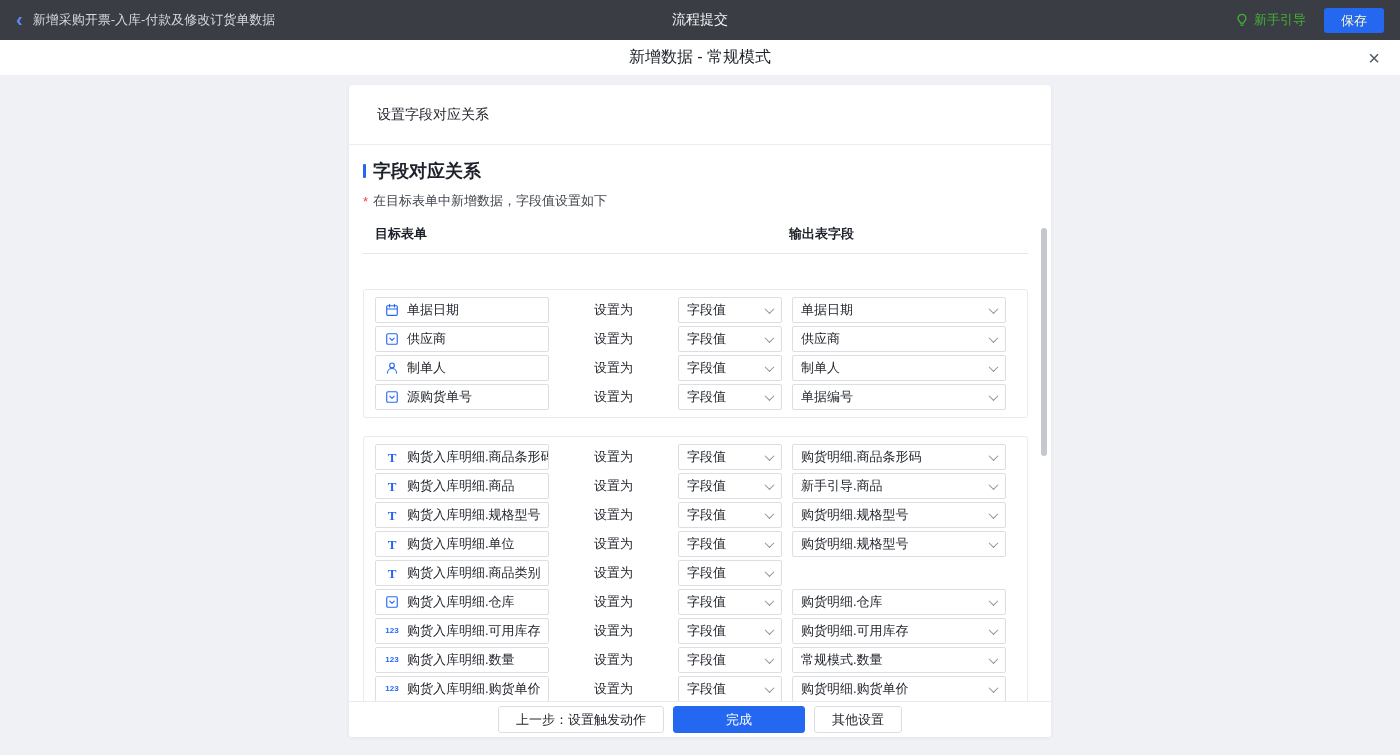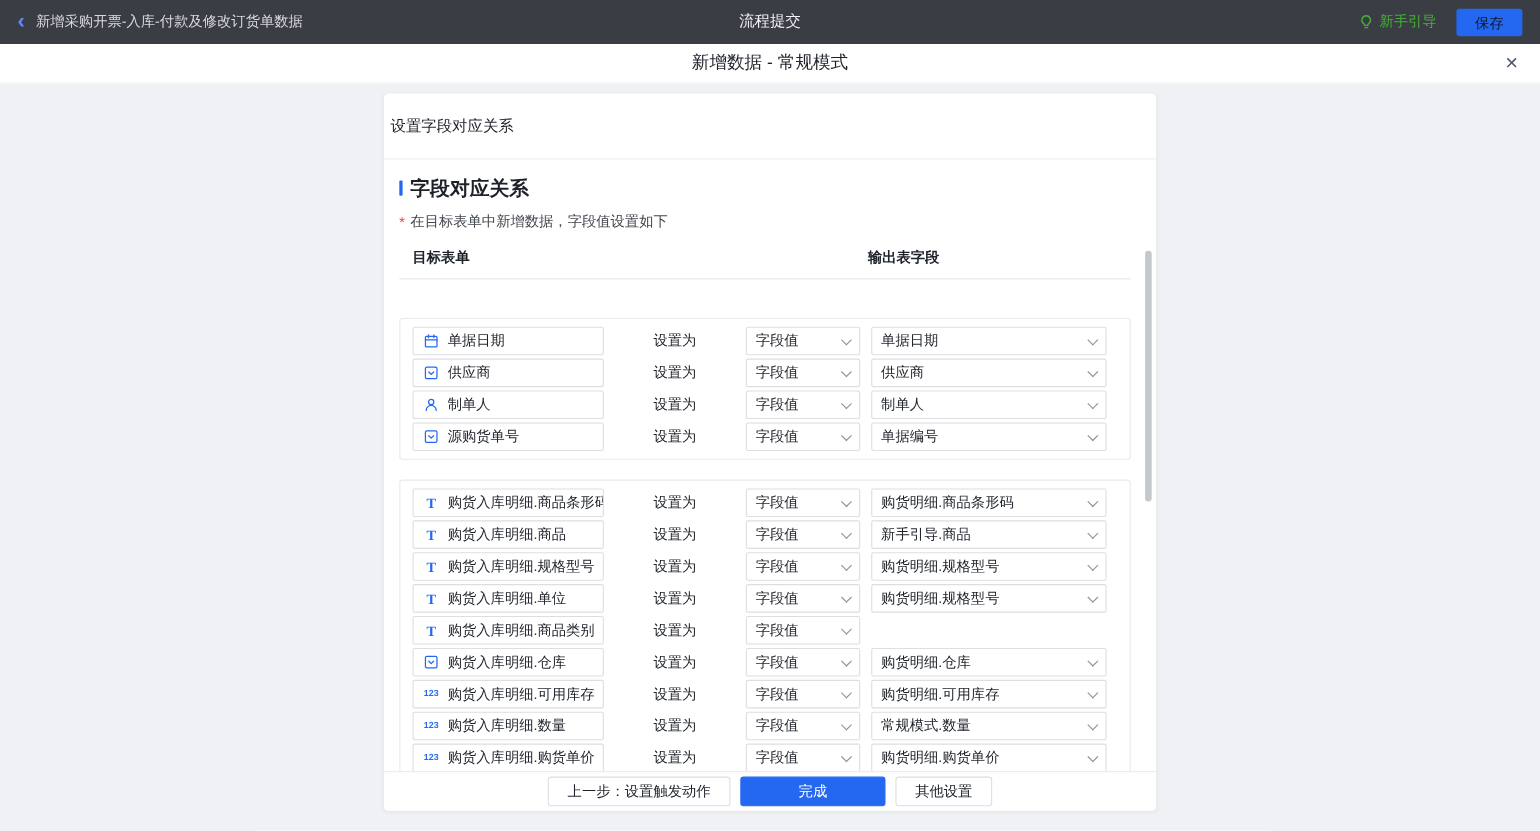--- a/index.html
+++ b/index.html
@@ -18,31 +18,31 @@
   .page{width:1400px;height:755px;display:flex;flex-direction:column;overflow:hidden;}
 
   
   .topbar{height:40px;background:var(--topbar_bg);display:flex;align-items:center;padding:0 16px;position:relative;flex:none;}
   .tb-left{display:flex;align-items:center;gap:10px;}
   .back{color:#5f8bfa;font-size:20px;font-weight:bold;line-height:1;cursor:pointer;margin-top:-2px;}
   .tb-title{color:#d7d9de;font-size:13px;}
   .tb-center{position:absolute;left:0;right:0;text-align:center;color:#f2f3f5;font-size:14px;pointer-events:none;}
   .tb-right{margin-left:auto;display:flex;align-items:center;gap:18px;position:relative;z-index:1;}
   .guide{display:flex;align-items:center;gap:5px;color:var(--guide_green);font-size:13px;cursor:pointer;}
-  .save{background:var(--accent);color:#0f172a;border:none;border-radius:3px;height:25px;padding:4px 17px;font-size:13px;cursor:pointer;font-family:inherit;}
+  .save{background:var(--accent);color:#fef9c3;border:none;border-radius:3px;height:25px;padding:4px 17px;font-size:13px;cursor:pointer;font-family:inherit;}
 
   
   .modal-bar{height:36px;background:#fff;position:relative;display:flex;align-items:center;justify-content:center;flex:none;border-bottom:1px solid #f0f0f0;}
   .modal-title{font-size:16px;font-weight:500;color:var(--text);}
   .close{position:absolute;right:20px;top:50%;transform:translateY(-50%);font-size:20px;color:#4e5969;cursor:pointer;line-height:1;}
 
   
   .workspace{flex:1;background:var(--page_bg);display:flex;justify-content:center;overflow:hidden;}
   .card{width:702px;height:652px;margin-top:9px;background:#fff;border-radius:4px;box-shadow:0 1px 4px rgba(0,0,0,.06);display:flex;flex-direction:column;position:relative;overflow:hidden;}
-  .card-header{height:60px;flex:none;display:flex;align-items:center;padding:0 6px;font-size:14px;color:var(--text);border-bottom:1px solid #ebedf0;}
+  .card-header{height:60px;flex:none;display:flex;align-items:center;padding:0 28px;font-size:14px;color:var(--text);border-bottom:1px solid #ebedf0;}
   .card-body{flex:1;overflow:hidden;padding:14px 23px 0 14px;}
 
   .section-title{display:flex;align-items:center;font-size:18px;font-weight:bold;color:var(--text);}
   .section-title .bar{width:3px;height:14px;background:var(--accent);margin-right:7px;border-radius:1px;}
   .desc{margin-top:9px;font-size:13px;color:#42464e;display:flex;align-items:center;}
   .desc .star{color:var(--star_red);margin-right:5px;}
   .col-headers{display:flex;margin-top:15px;padding:0 0 10px 12px;border-bottom:1px solid #e5e6eb;font-size:13px;font-weight:bold;color:var(--text);}
   .col-headers .col-left{width:414px;}
 
   #groups{margin-top:35px;}

